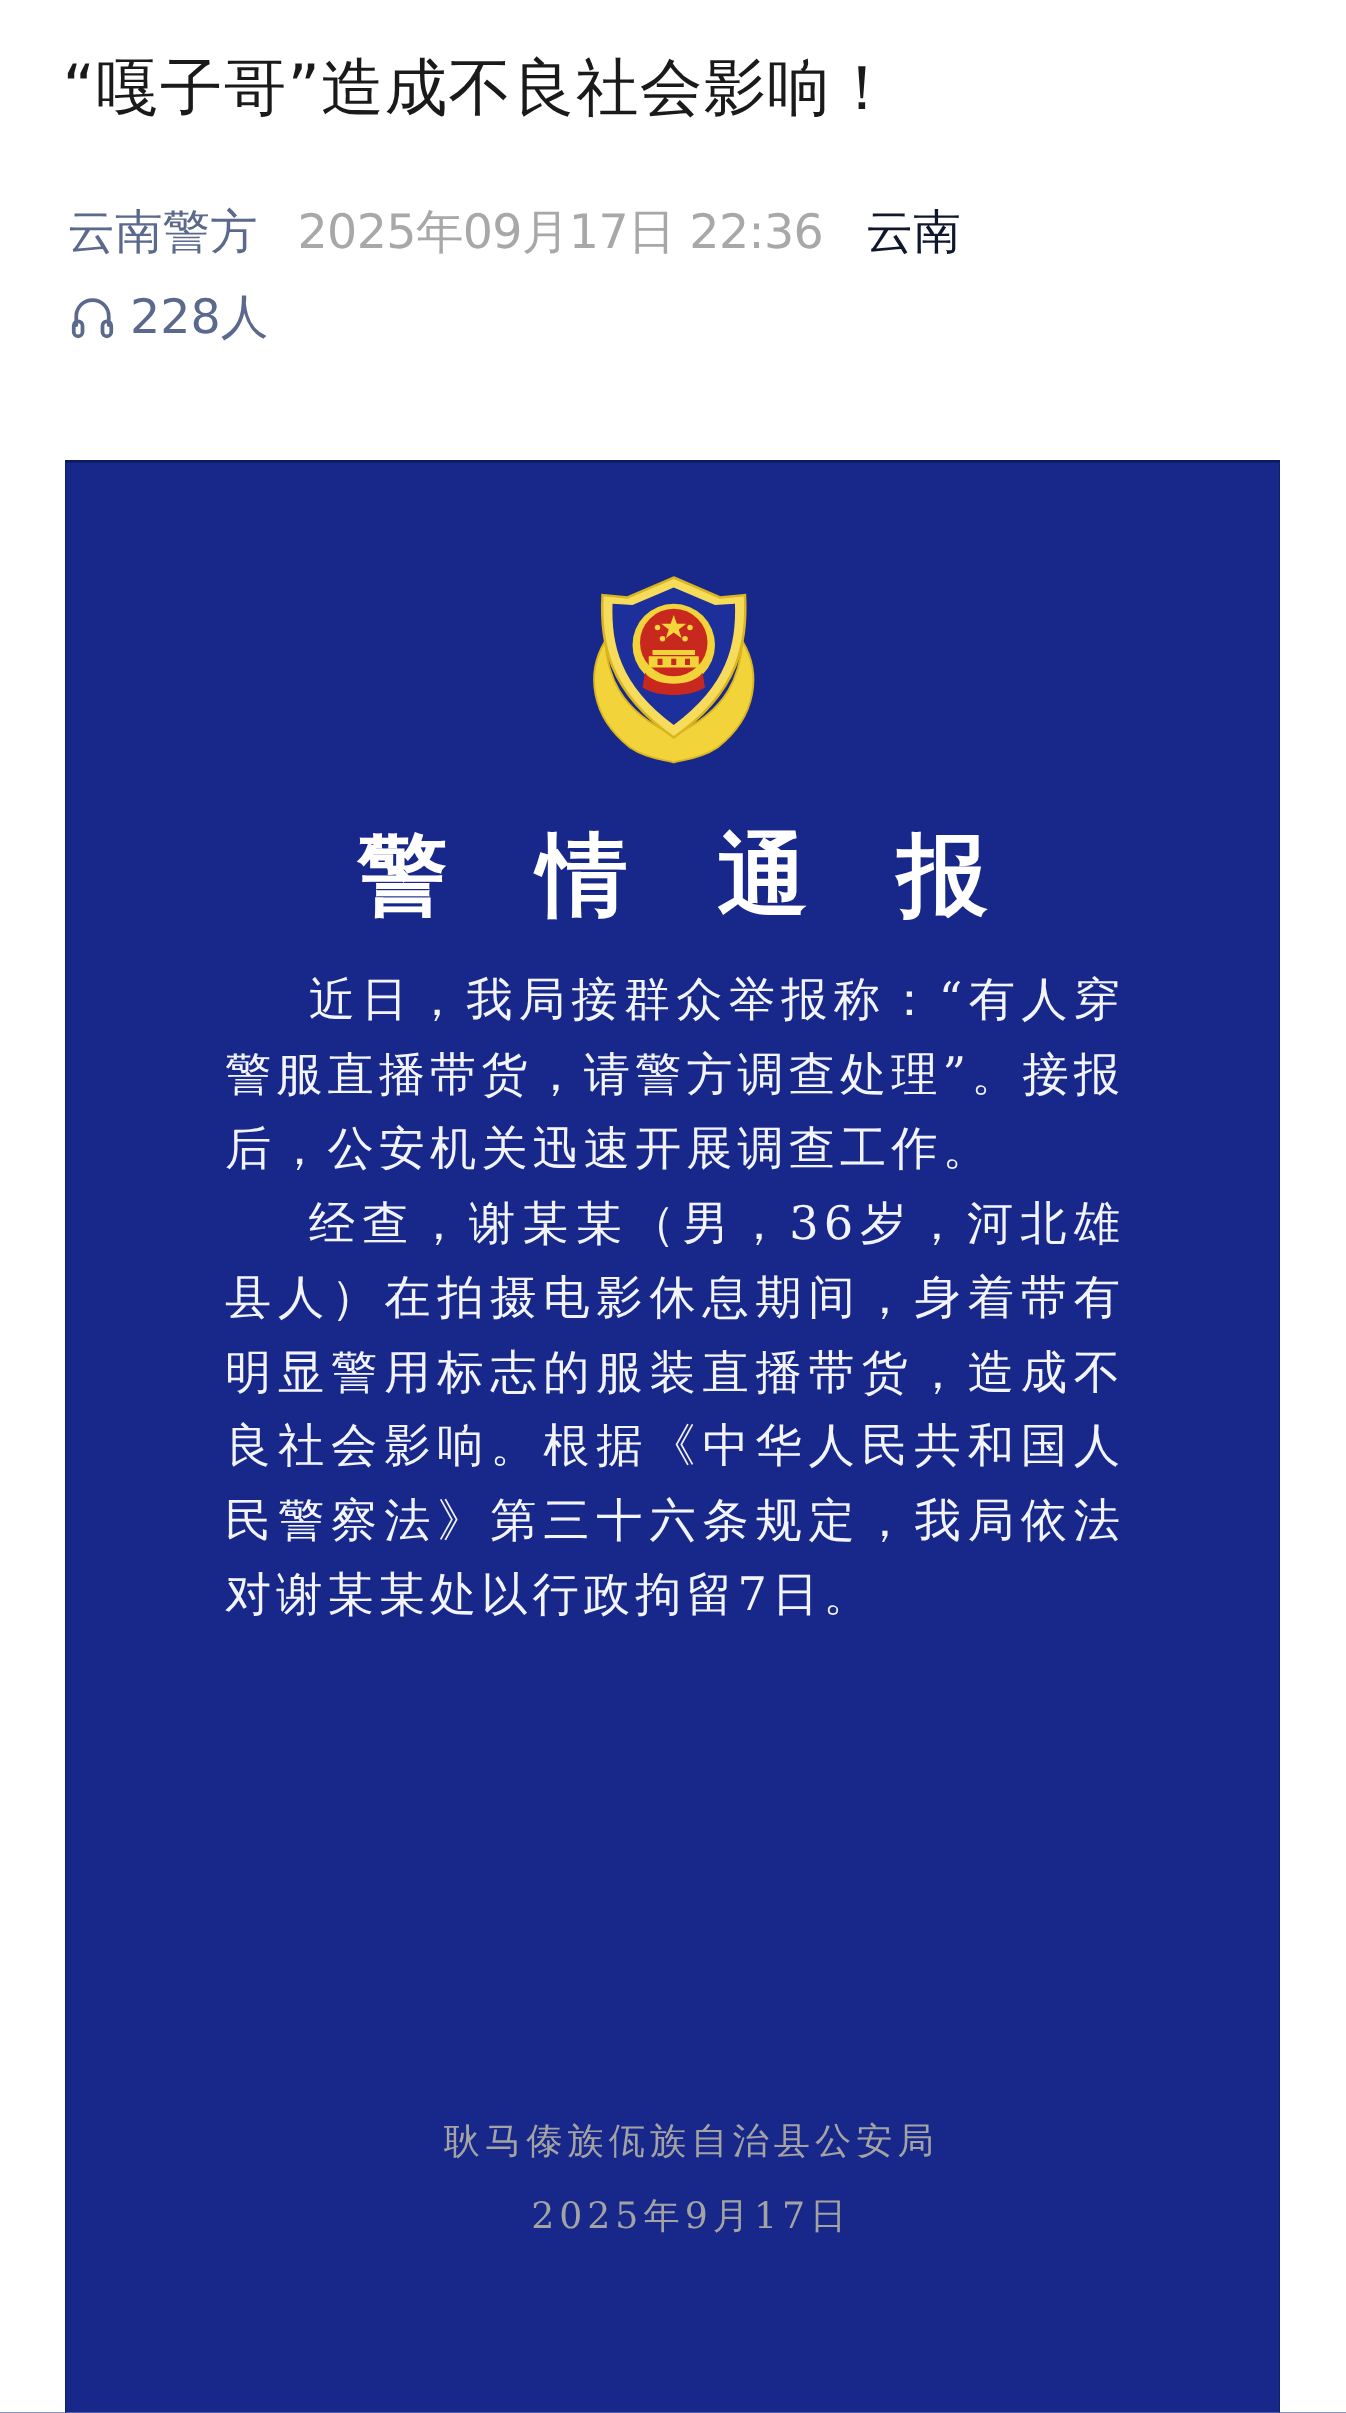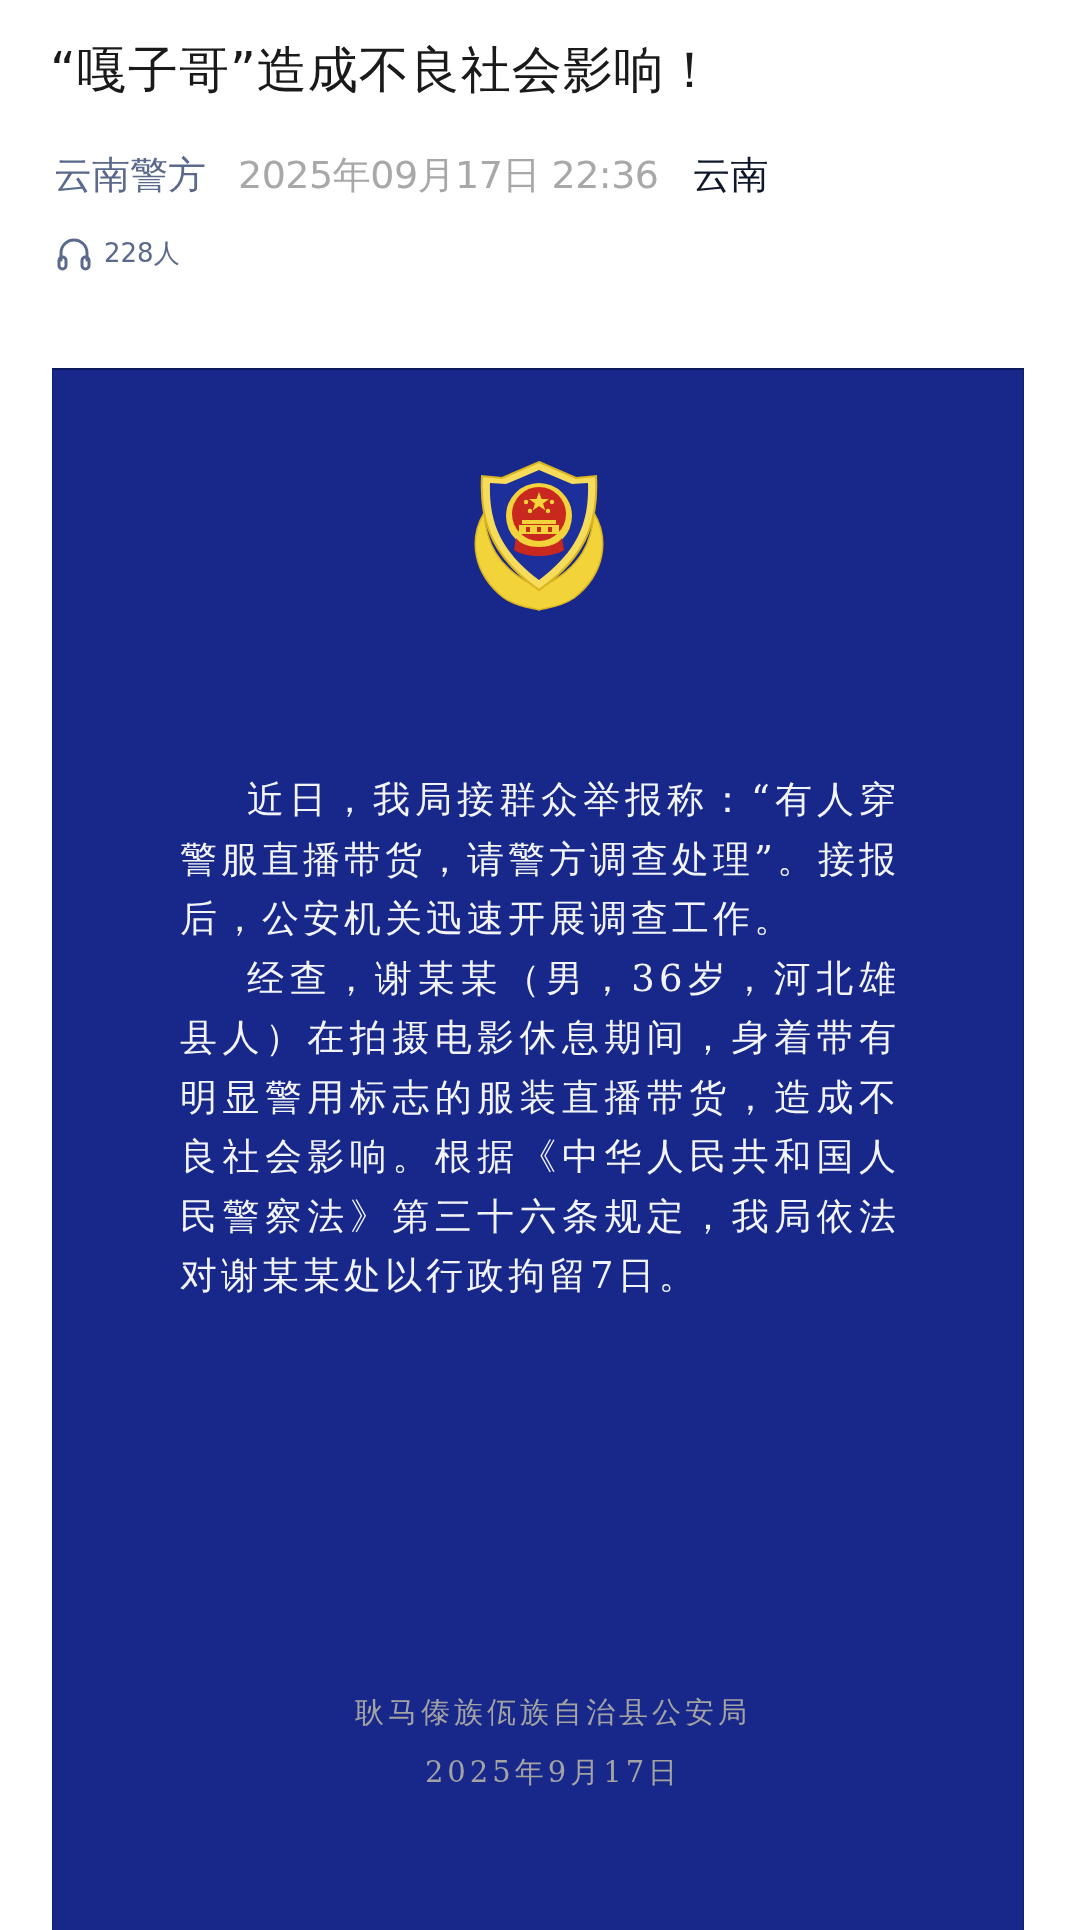--- a/index.html
+++ b/index.html
@@ -6,30 +6,30 @@
   body {
     width: 1077px; height: 1930px; background: #ffffff; position: relative; overflow: hidden;
     font-family: "DejaVu Sans", "Liberation Sans", sans-serif;
   }
   .title {
     position: absolute; left: 50px; top: 38px; margin: 0;
     font-size: 50px; line-height: 64px; font-weight: 500; color: #1a1a1a;
     letter-spacing: 1px; white-space: nowrap;
   }
   .meta {
-    position: absolute; left: 54px; top: 150px; height: 50px;
+    position: absolute; left: 54px; top: 160px; height: 50px;
     display: flex; align-items: center; white-space: nowrap;
     font-size: 38px; line-height: 50px;
   }
   .author { color: #5b6a8c; margin-right: 32px; }
   .date { color: #a8a8a8; margin-right: 34px; letter-spacing: -0.5px; }
   .loc { color: #0f172a; }
   .listeners {
     position: absolute; left: 54px; top: 230px; height: 46px;
-    display: flex; align-items: center; font-size: 26px; color: #5b6a8c;
+    display: flex; align-items: center; font-size: 38px; color: #5b6a8c;
   }
   .listeners svg { width: 40px; height: 40px; margin-right: 10px; }
 
   .notice {
     position: absolute; left: 52px; top: 368px; width: 972px; height: 1562px;
     background: #18288a;
     border-top: 2px solid #0e1a5e;
     border-left: 1px solid #11206c;
     border-right: 1px solid #11206c;
     box-sizing: border-box;
@@ -95,20 +95,21 @@
 
     <rect x="58" y="62" width="34" height="4" fill="#f2d33a"></rect>
     <rect x="55" y="67" width="40" height="9" fill="#f2d33a"></rect>
     <rect x="62" y="69" width="4" height="5" fill="#c8281e"></rect>
     <rect x="73" y="69" width="4" height="5" fill="#c8281e"></rect>
     <rect x="84" y="69" width="4" height="5" fill="#c8281e"></rect>
 
     <path d="M52 80 C60 92 90 92 98 80 L100 92 C88 100 62 100 50 92 Z" fill="#c8281e"></path>
   </svg>
 
+  <h2 class="heading">警情通报</h2>
 
   <div class="body-text">
     <p>近日，我局接群众举报称：“有人穿警服直播带货，请警方调查处理”。接报后，公安机关迅速开展调查工作。</p>
     <p>经查，谢某某（男，36岁，河北雄县人）在拍摄电影休息期间，身着带有明显警用标志的服装直播带货，造成不良社会影响。根据《中华人民共和国人民警察法》第三十六条规定，我局依法对谢某某处以行政拘留7日。</p>
   </div>
 
   <div class="signoff">
     <div>耿马傣族佤族自治县公安局</div>
     <div>2025年9月17日</div>
   </div>

